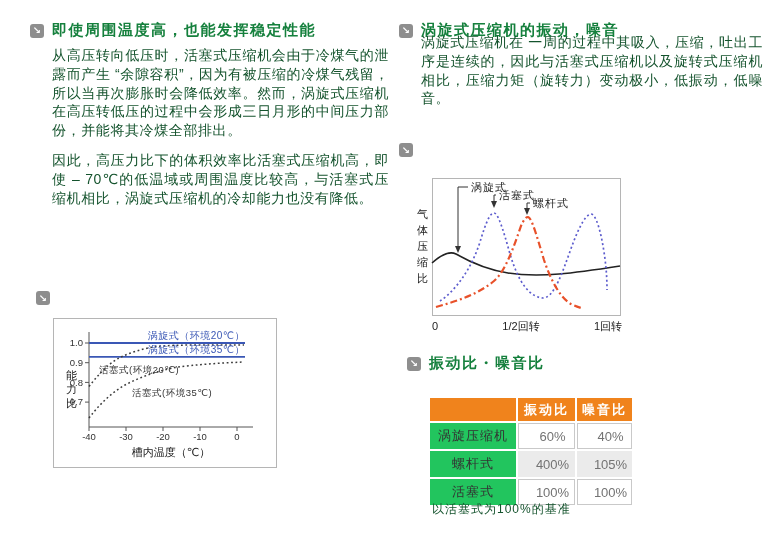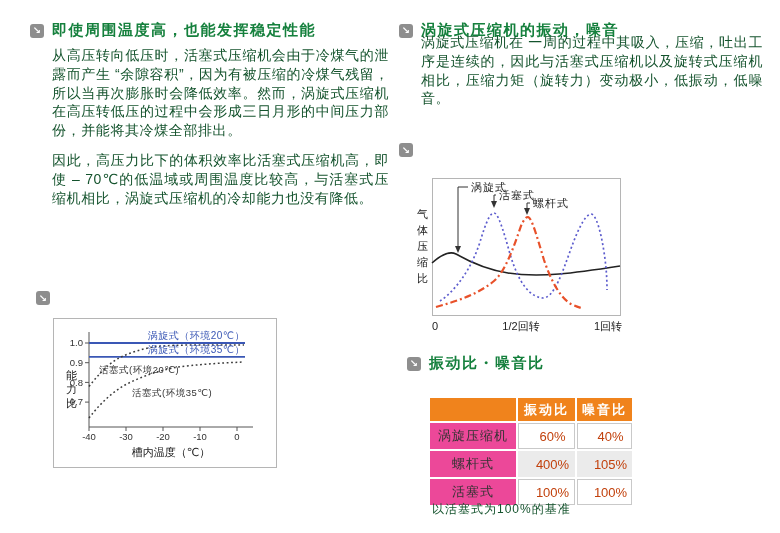--- a/index.html
+++ b/index.html
@@ -21,22 +21,22 @@
   .axis-name{font-size:11px;fill:#222;}
   .curve-label{font-size:9.5px;fill:#333;letter-spacing:0.5px;}
   .curve-label-blue{font-size:10px;fill:#3a57b5;letter-spacing:0.5px;}
   .amp-label{font-size:11px;fill:#222;letter-spacing:1px;}
   .leader{fill:none;stroke:#333;stroke-width:1;}
   .arrowhead{fill:#333;}
   .ratio-table{display:grid;grid-template-columns:86px 57px 55px;
                grid-template-rows:23px 26px 26px 26px;gap:2px;background:#fff;}
   .ratio-table div{display:flex;align-items:center;justify-content:center;font-size:13px;}
   .th{background:#f0831c;color:#fff;font-weight:bold;letter-spacing:2px;}
-  .tl{background:#ec4899;color:#333;letter-spacing:1px;}
-  .tv{background:#fff;box-shadow:inset 0 0 0 1px #c9c9c9;color:#c2410c;padding-left:12px;}
+  .tl{background:#22c55e;color:#333;letter-spacing:1px;}
+  .tv{background:#fff;box-shadow:inset 0 0 0 1px #c9c9c9;color:#737373;padding-left:12px;}
   .tv.alt{background:#ebebeb;box-shadow:none;}
   .footnote{font-size:12px;color:#14532d;letter-spacing:1px;}
 </style>
 </head>
 <body>
 
 <div class="abs head-row" style="left:30px;top:21px;">
   <span class="bullet">↘</span>
   <span class="sec-title">即使周围温度高，也能发挥稳定性能</span>
 </div>

